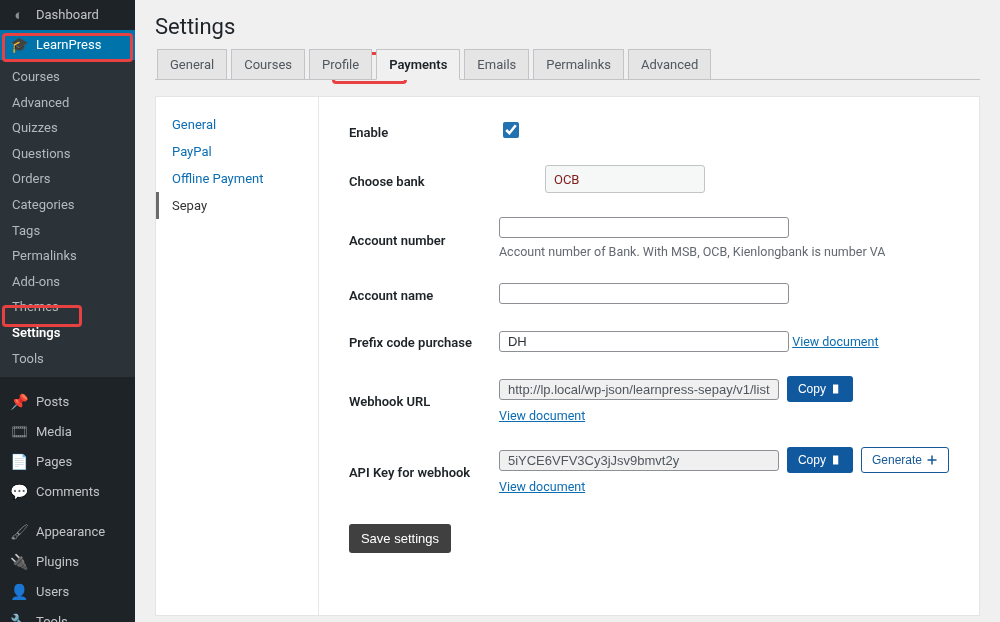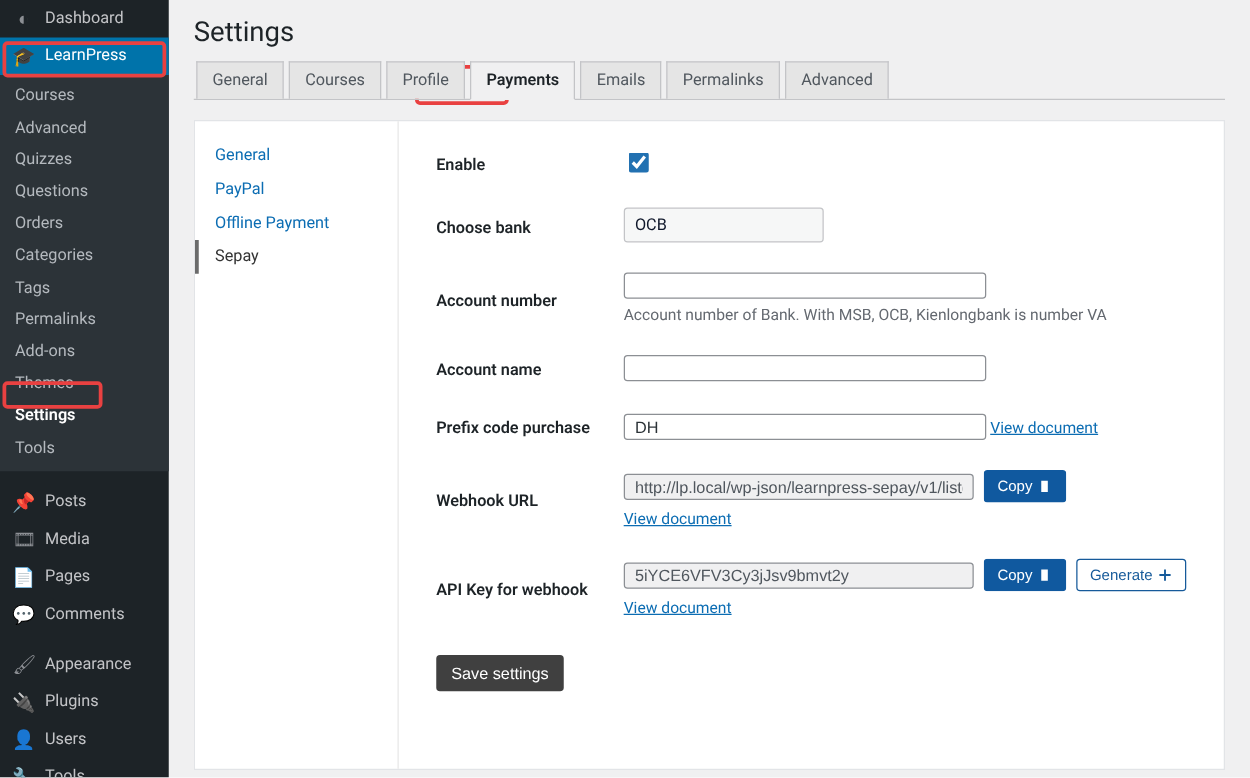--- a/index.html
+++ b/index.html
@@ -184,24 +184,25 @@
   input[type=text].field.readonly{
     background:#f0f0f1;color:#50575e;
   }
   input[type=checkbox].cb{
     width:16px;height:16px;accent-color:#2271b1;cursor:pointer;
   }
   .bank-sel{
     border:1px solid #c3c4c7;border-radius:3px;
     padding:4px 24px 4px 8px;
     font-size:13px;height:28px;width:160px;
-    background:#f6f7f7;color:#0f172a;
+    background:#f6f7f7;color:#7f1d1d;
     position:relative;
     display:inline-flex;align-items:center;
     cursor:pointer;
+    margin-left:46px;
   }
   .btn{
     display:inline-flex;align-items:center;gap:4px;
     border-radius:3px;
     padding:5px 10px;
     font-size:12px;
     cursor:pointer;
     border:1px solid transparent;
   }
   .btn.primary{background:#10599f;color:#fff;}

